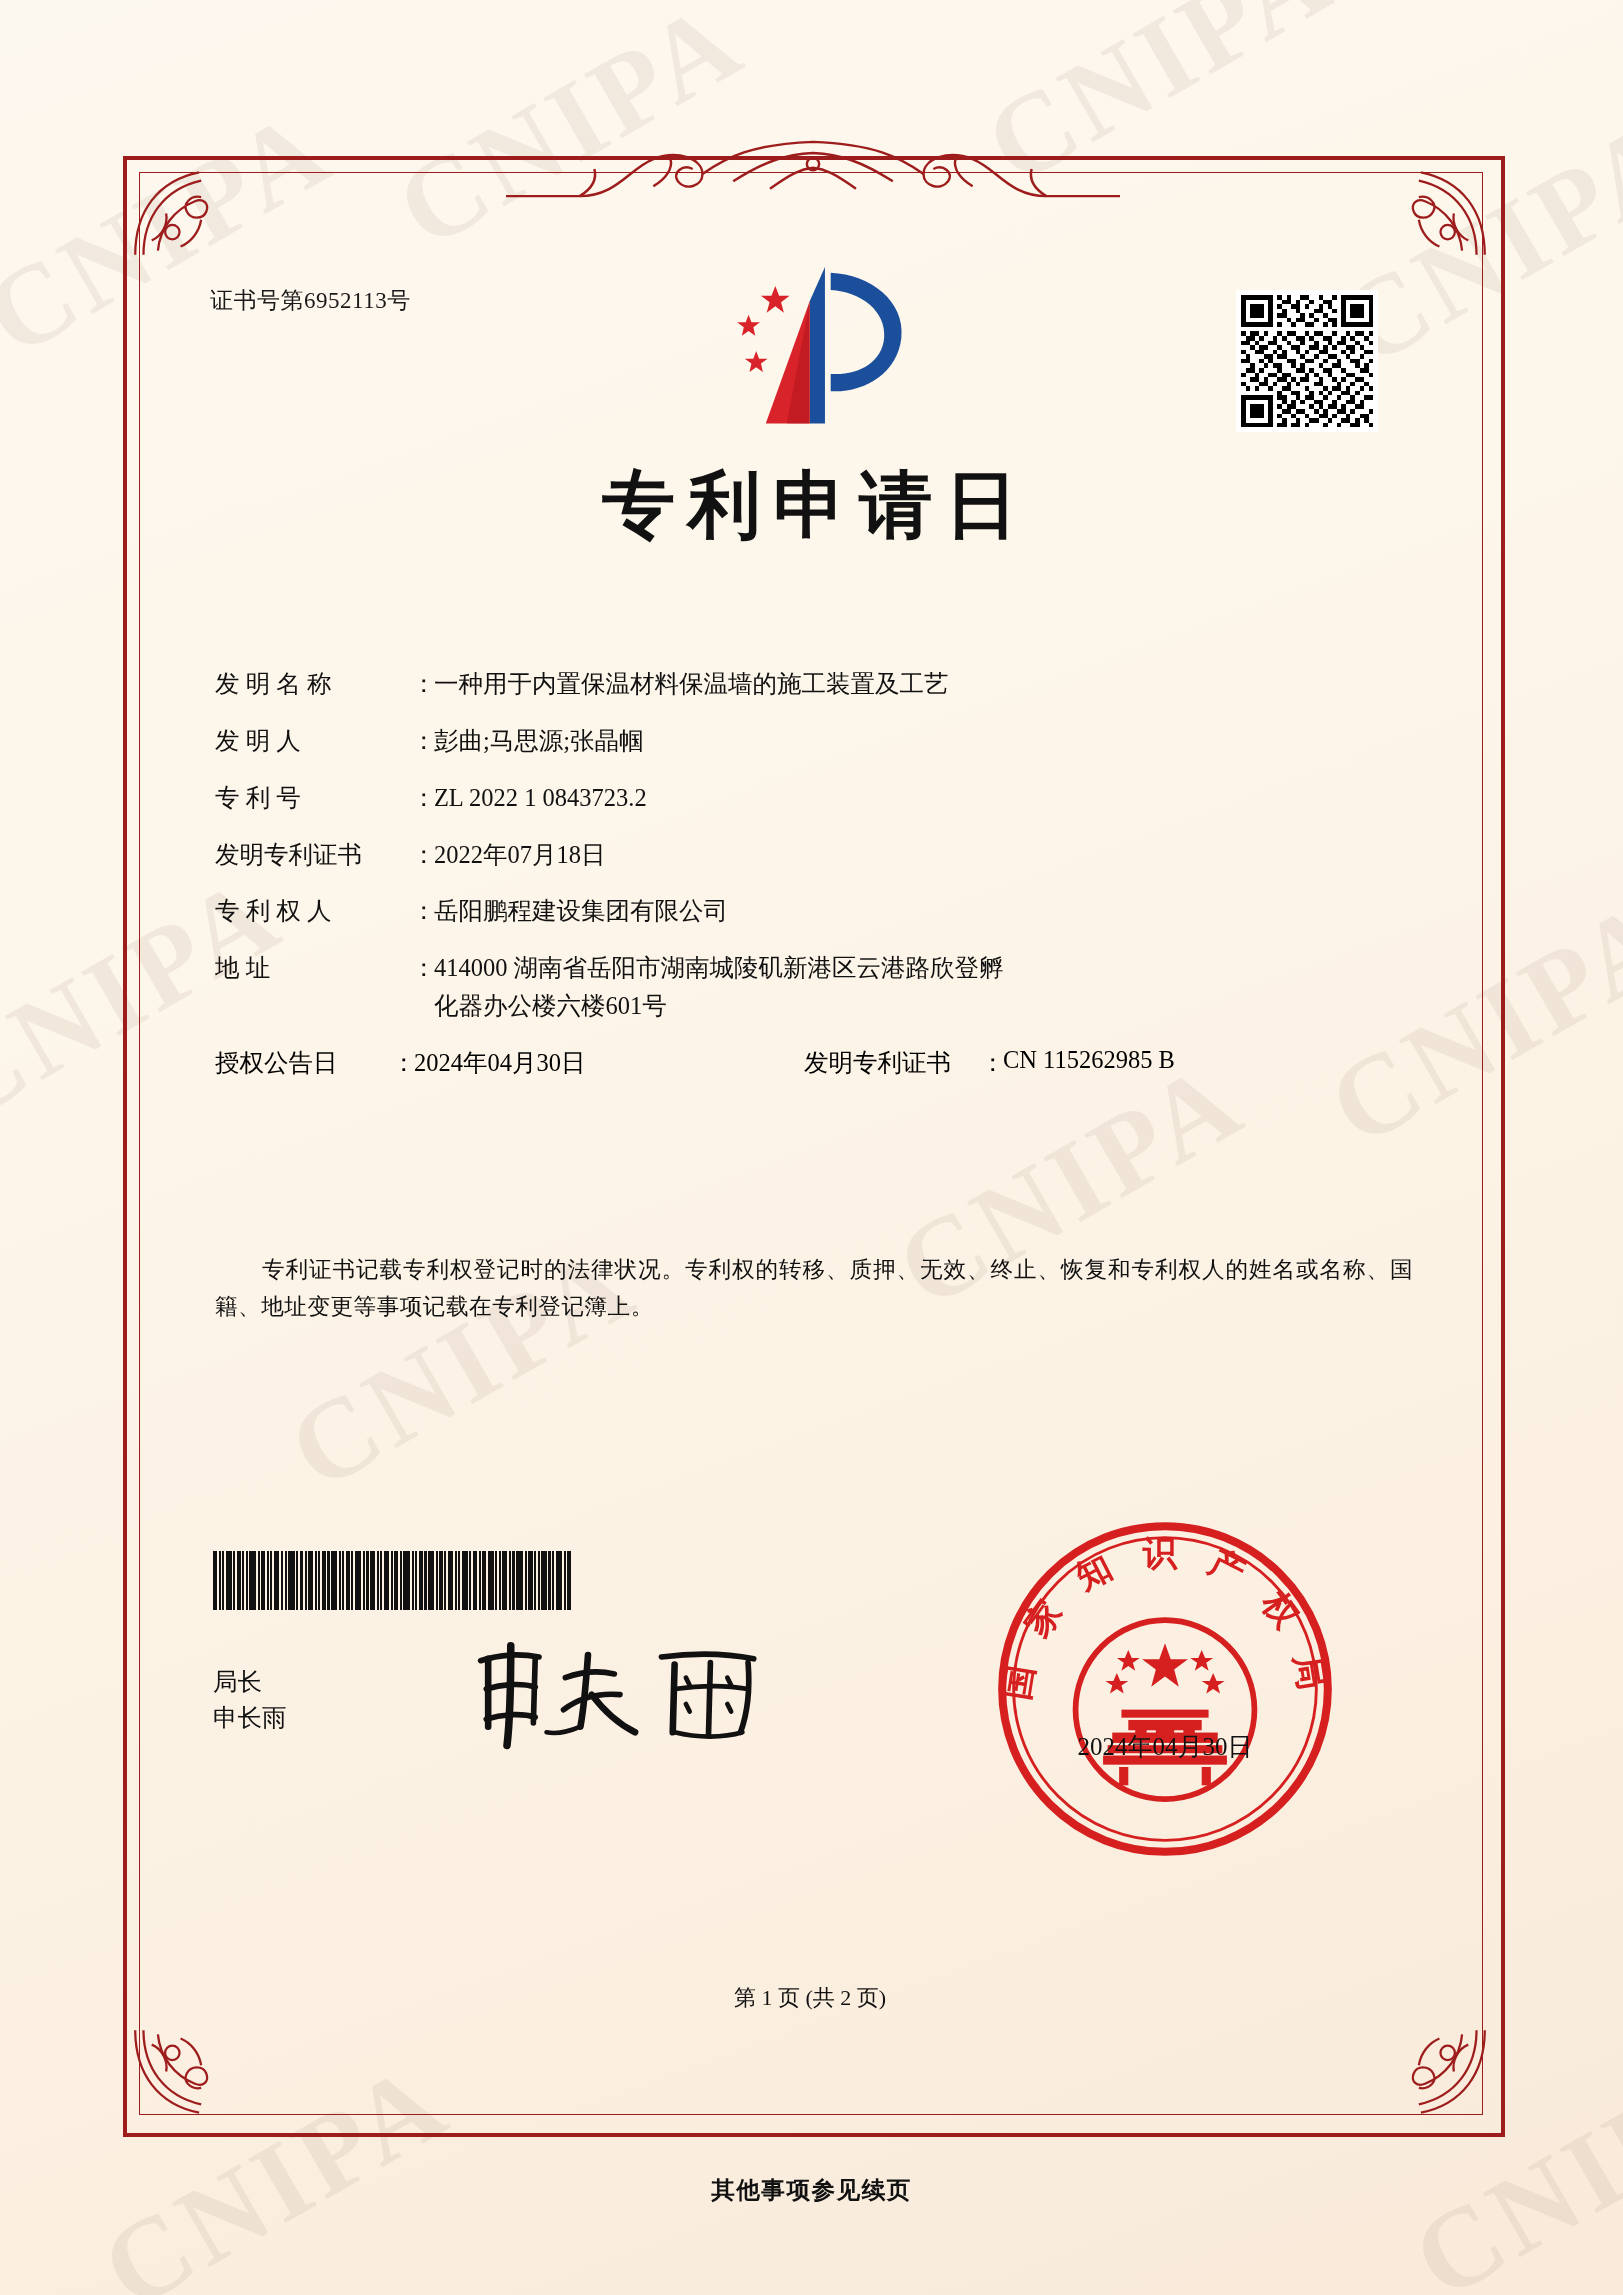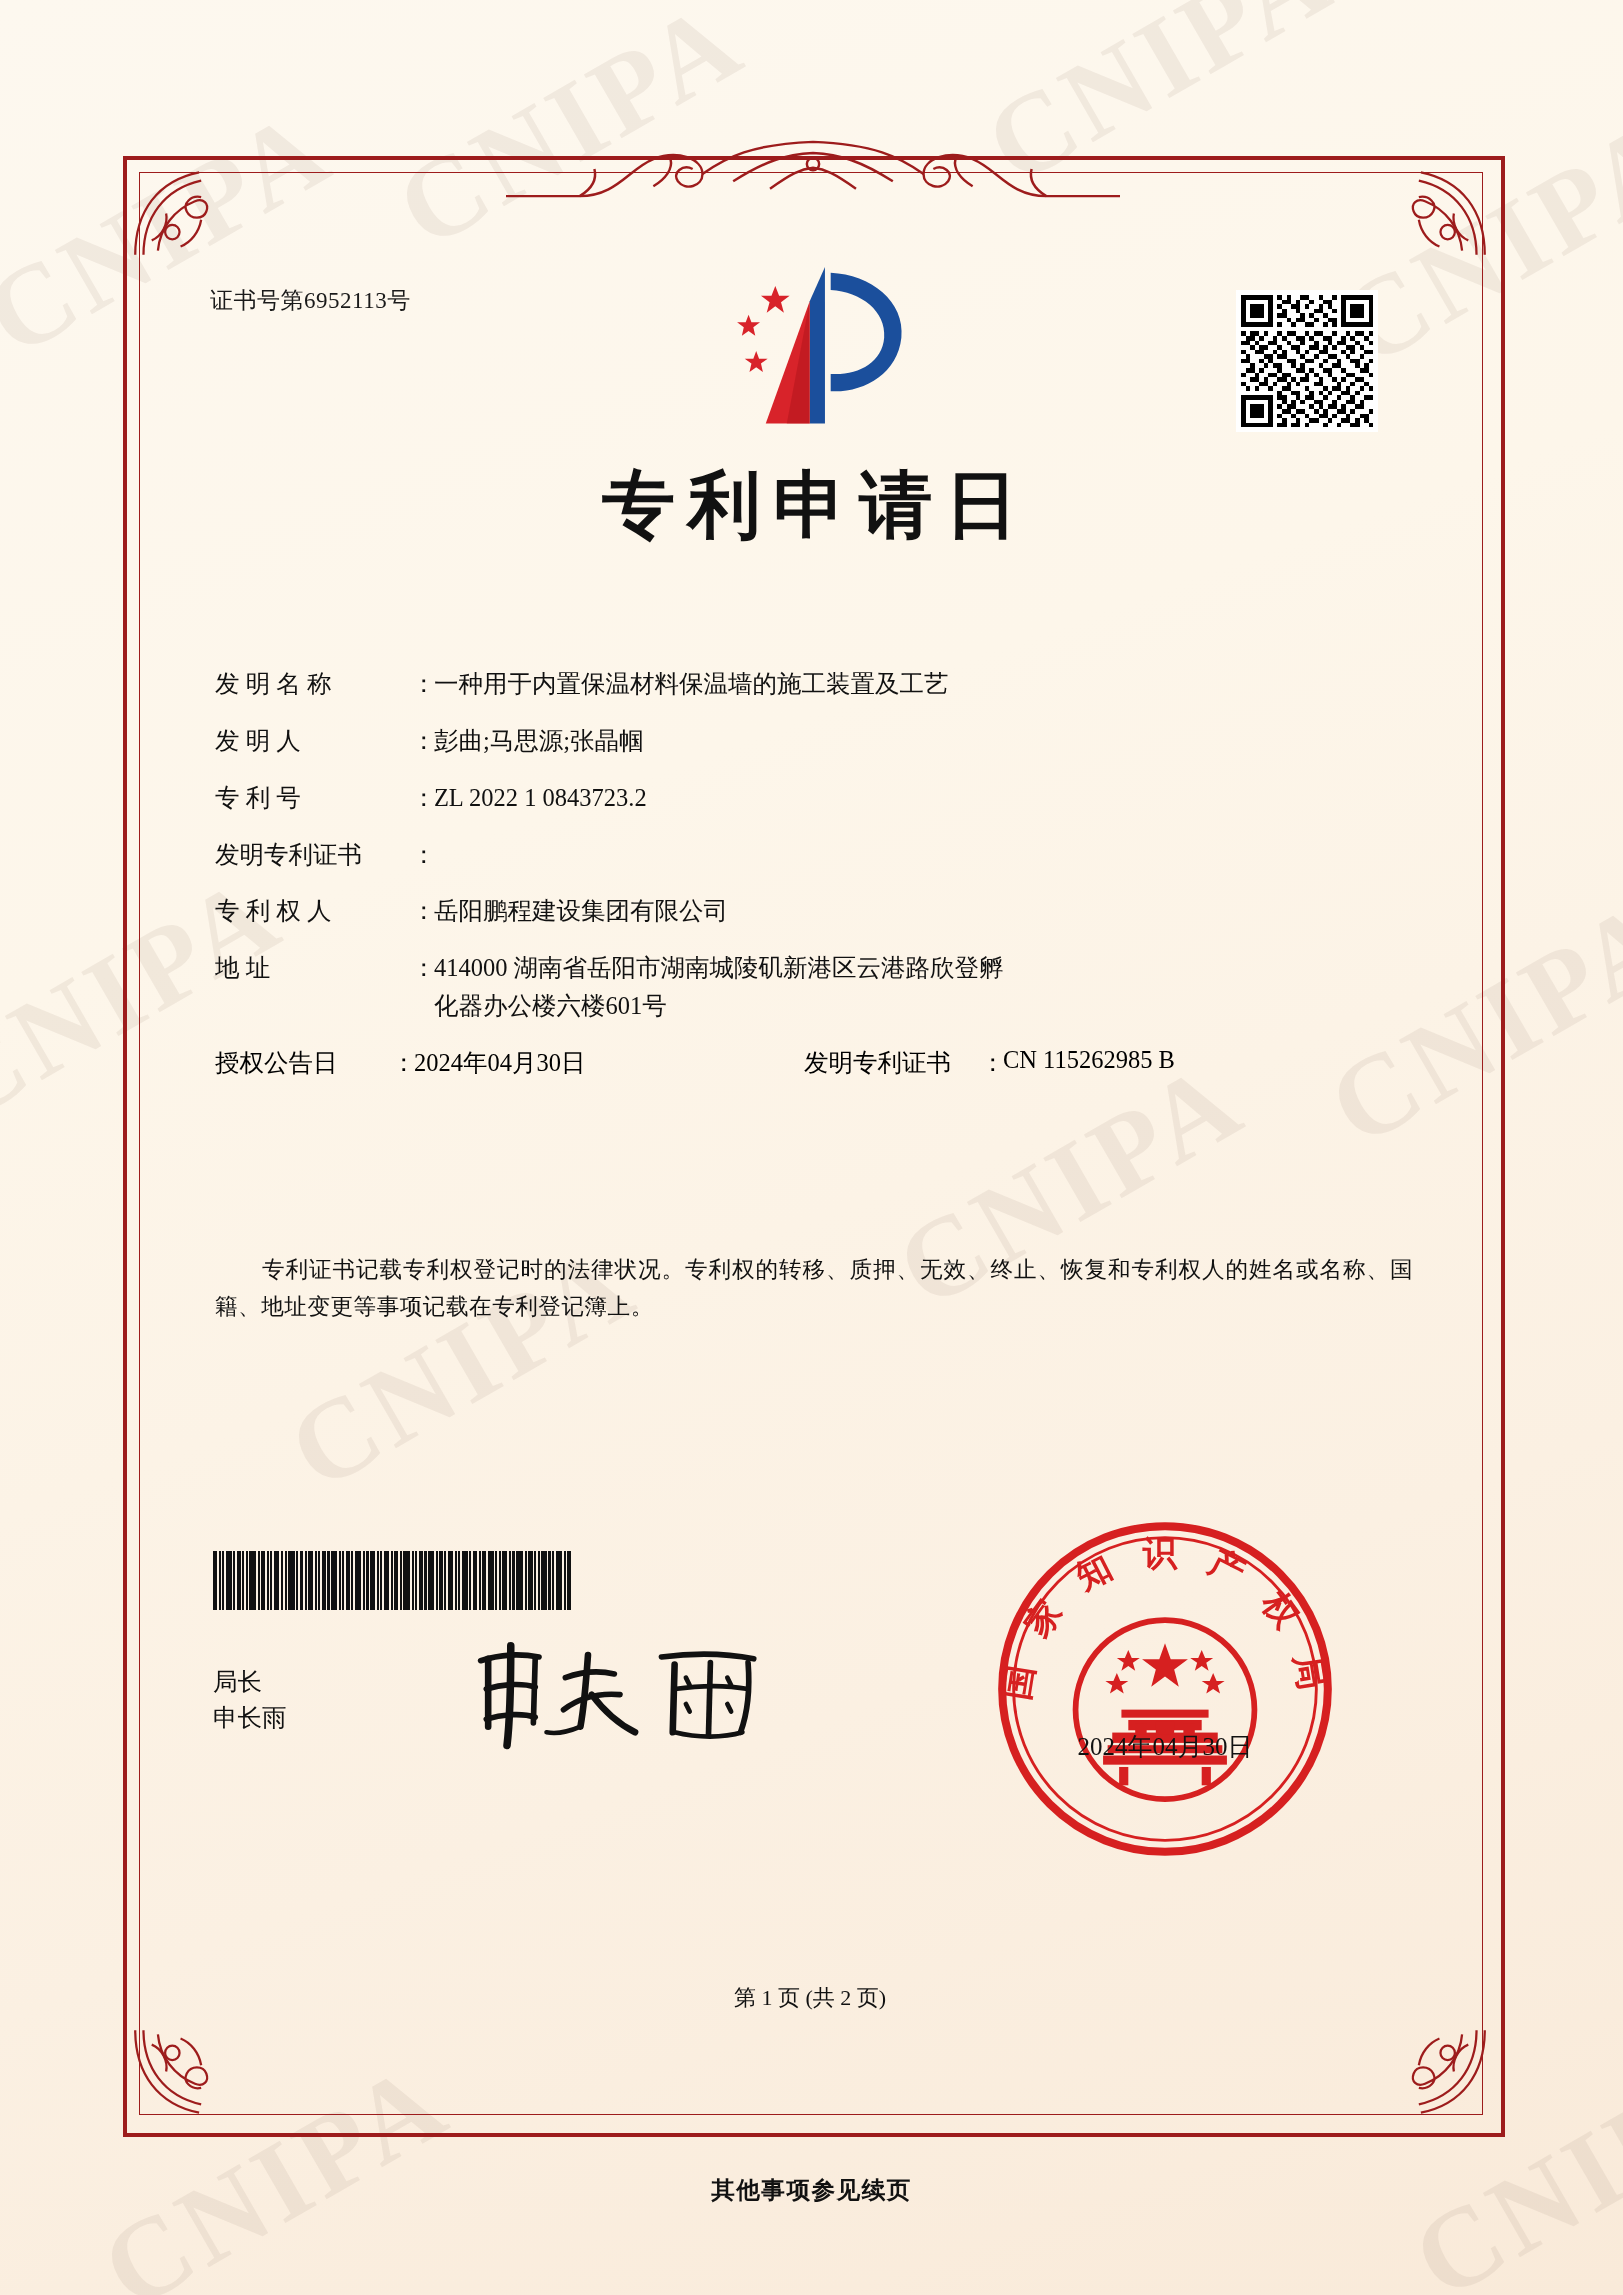--- a/index.html
+++ b/index.html
@@ -645,20 +645,21 @@
           <span class="colon">：</span>
         </div>
         <div class="field-value mono-num">ZL 2022 1 0843723.2</div>
       </div>
 
       <div class="field-row">
         <div class="field-label">
           <span class="lbl-chars">发明专利证书</span>
           <span class="colon">：</span>
         </div>
+        <div class="field-value">2022年07月18日</div>
       </div>
 
       <div class="field-row">
         <div class="field-label">
           <span class="lbl-chars">专 利 权 人</span>
           <span class="colon">：</span>
         </div>
         <div class="field-value">岳阳鹏程建设集团有限公司</div>
       </div>
 

